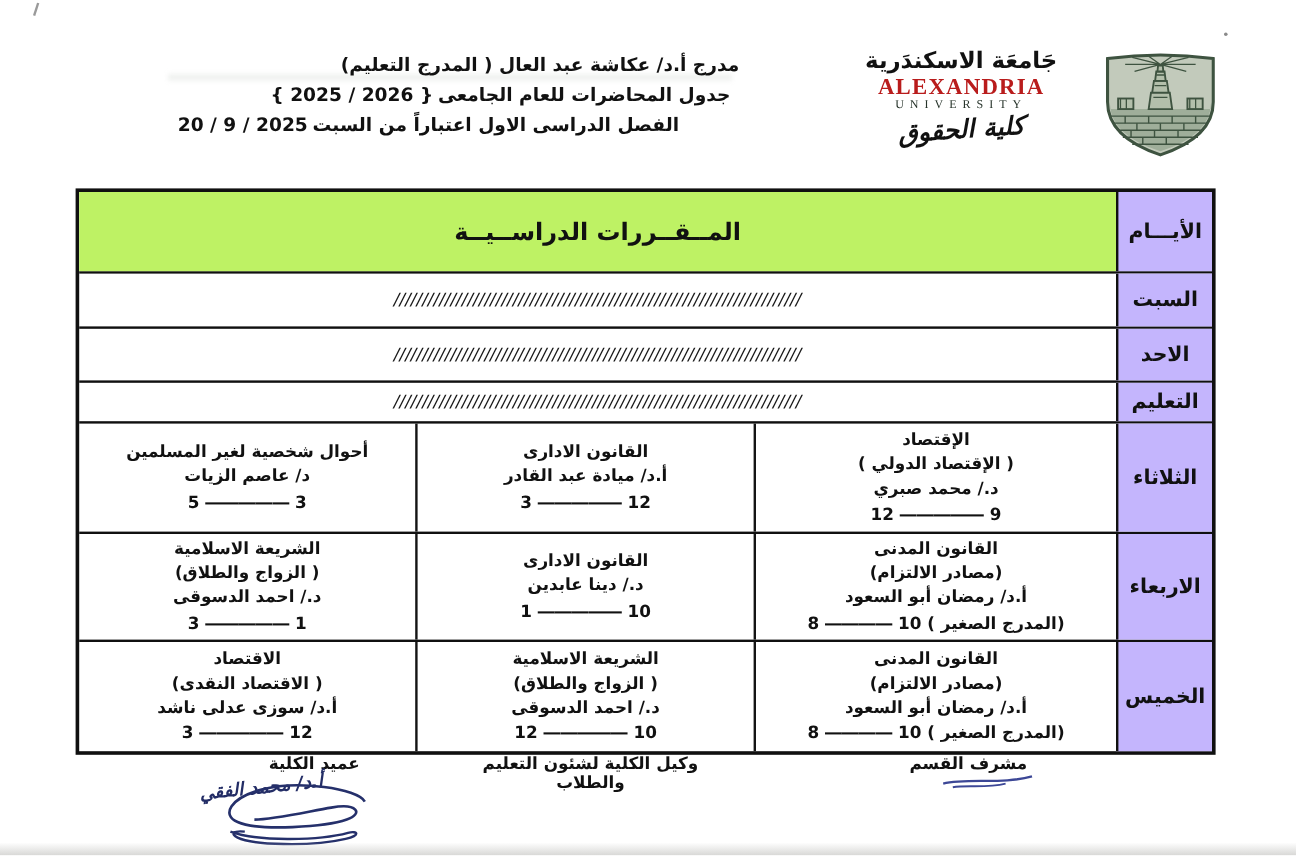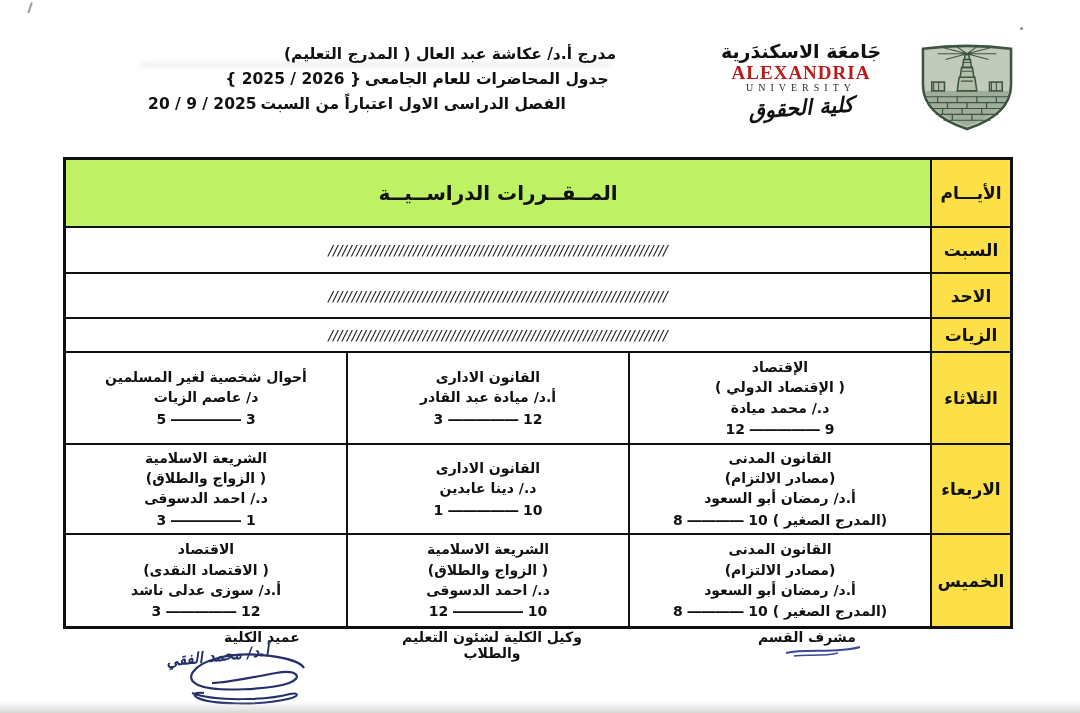--- a/index.html
+++ b/index.html
@@ -28,21 +28,21 @@
   .logo-ar{font-size:19px;font-weight:bold;letter-spacing:0;}
   .logo-en1{font-family:"Liberation Serif",serif;font-weight:bold;font-size:19px;letter-spacing:1px;color:#b91c1c;}
   .logo-en2{font-family:"Liberation Serif",serif;font-size:10px;letter-spacing:5px;margin-top:-2px;color:#26332a;}
   .logo-faculty{font-size:21px;font-weight:bold;font-style:italic;transform:rotate(-4deg);margin-top:3px;}
 
   
   .sched{position:absolute;top:157px;left:63px;width:950px;direction:rtl;
          border:3px solid #101010;box-sizing:border-box;background:#fff;}
   .trow{display:flex;box-sizing:border-box;border-bottom:2px solid #101010;}
   .trow:last-child{border-bottom:none;}
-  .day-cell{flex:0 0 80px;background:#fde047;border-left:2.5px solid #101010;
+  .day-cell{flex:0 0 80px;background:#c4b5fd;border-left:2.5px solid #101010;
             display:flex;align-items:center;justify-content:center;
             font-weight:bold;font-size:17px;box-sizing:border-box;}
   .main-cell{flex:1;display:flex;align-items:center;justify-content:center;box-sizing:border-box;}
   .r-head{height:68px;}
   .r-head .main-cell{background:#bef264;font-size:20px;font-weight:bold;}
   .r-sat{height:46px;} .r-sun{height:45px;} .r-mon{height:34px;}
   .r-tue{height:92px;} .r-wed{height:90px;} .r-thu{height:91px;}
   .slashes{direction:ltr;font-size:14px;font-style:italic;letter-spacing:0;color:#161616;}
   .r-course .main-cell{align-items:stretch;justify-content:flex-start;padding:0;}
   .course-cell{display:flex;flex-direction:column;justify-content:center;align-items:center;
@@ -124,33 +124,33 @@
     </div>
 
     <div class="trow r-sun">
       <div class="day-cell">الاحد</div>
       <div class="main-cell">
           <span class="slashes">////////////////////////////////////////////////////////////////////////</span>
         </div>
     </div>
 
     <div class="trow r-mon">
-      <div class="day-cell">الزيات</div>
+      <div class="day-cell">التعليم</div>
       <div class="main-cell">
           <span class="slashes">////////////////////////////////////////////////////////////////////////</span>
         </div>
     </div>
 
     <div class="trow r-tue r-course">
       <div class="day-cell">الثلاثاء</div>
       <div class="main-cell">
         <div class="course-cell">
           <div class="cl">الإقتصاد</div>
           <div class="cl">( الإقتصاد الدولي )</div>
-          <div class="cl">د./ محمد ميادة</div>
+          <div class="cl">د./ محمد صبري</div>
           <div class="time">12 ――――― 9</div>
         </div>
         <div class="course-cell">
           <div class="cl">القانون الادارى</div>
           <div class="cl">أ.د/ ميادة عبد القادر</div>
           <div class="time">3 ――――― 12</div>
         </div>
         <div class="course-cell">
           <div class="cl">أحوال شخصية لغير المسلمين</div>
           <div class="cl">د/ عاصم الزيات</div>

